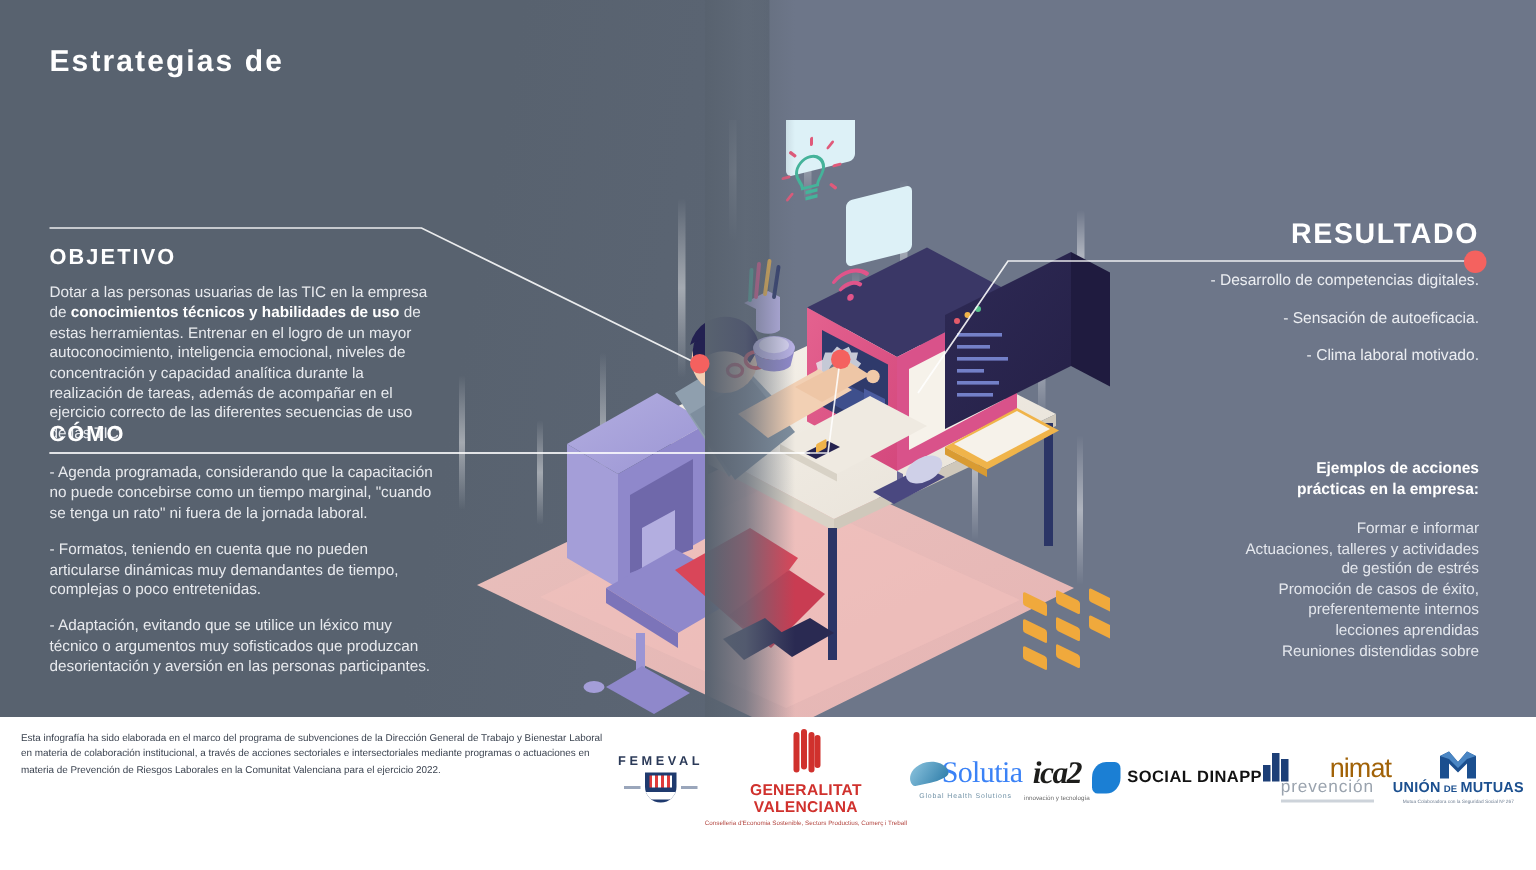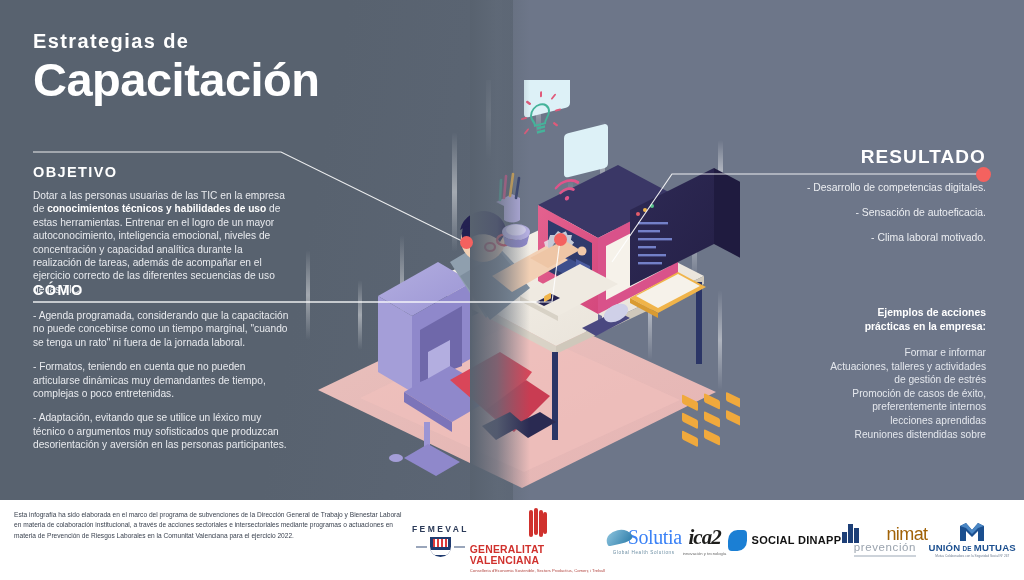--- a/index.html
+++ b/index.html
@@ -59,38 +59,38 @@
 
   
   #ejemplos { position:absolute; right:38px; top:306px; width:270px; text-align:right; }
   #ejemplos .ej-title { font-size:10.4px; font-weight:bold; color:#ffffff; line-height:13.5px; }
   #ejemplos .ej-list { margin-top:13px; font-size:10.2px; line-height:13.6px; color:#e4e7ed; }
 
   .dot { position:absolute; width:13px; height:13px; border-radius:50%; background:#f4615f; }
   .dot.sm { width:15px; height:15px; background:#f4625f; }
 
   
-  .footer { position:absolute; left:0; top:500px; width:1024px; height:80px; background:#ffffff; }
+  .footer { position:absolute; left:0; top:478px; width:1024px; height:80px; background:#ffffff; }
   .footer-txt {
     position:absolute; left:14px; top:10px; width:392px;
     font-size:6.6px; line-height:10.4px; color:#3b4350;
   }
   .logos { position:absolute; left:412px; top:6px; width:604px; height:68px; display:flex; align-items:center; justify-content:space-between; }
   .logo { display:flex; flex-direction:column; align-items:center; justify-content:center; }
 
   
   .femeval-txt { font-size:8.5px; letter-spacing:2.4px; color:#2b3a58; font-weight:bold; }
   .femeval-mark { margin-top:3px; display:flex; align-items:center; gap:3px; }
   .femeval-bar { width:11px; height:2px; background:#9aa6bb; }
   .femeval-shield { width:21px; height:20px; border-radius:0 0 11px 11px; background:#1f3a6e; position:relative; overflow:hidden; }
   .femeval-shield i { position:absolute; left:3px; top:2px; width:15px; height:8px;
      background:repeating-linear-gradient(90deg,#e03b3b 0 2px,#ffffff 2px 4px); }
   .femeval-shield u { position:absolute; left:0; bottom:2px; width:21px; height:5px; background:#ffffff; border-radius:0 0 11px 11px;}
 
-  .gv { display:flex; align-items:center; gap:4px; }
+  .gv { display:flex; align-items:center; gap:4px;text-align:center; }
   .gv-mark { width:17px; height:33px; position:relative; }
   .gv-mark b { position:absolute; left:0; width:4px; height:27px; background:#d0312d; border-radius:2px; display:block;}
   .gv-t1 { font-size:10.4px; font-weight:bold; color:#d0312d; letter-spacing:.2px; line-height:11px; }
   .gv-t2 { font-size:4.2px; color:#b2453f; line-height:5.4px; margin-top:2px; }
 
   .sol-t { font-family:"Liberation Serif", serif; font-size:20px; color:#3b82f6; letter-spacing:-.4px; }
   .sol-s { font-size:4.6px; color:#6c8ea3; letter-spacing:.6px; margin-top:1px; }
   .sol-wave { width:26px; height:14px; border-radius:50% 50% 50% 10%/70% 70% 30% 30%;
      background:linear-gradient(135deg,#8fc6e0,#2d7ca8); margin-right:-4px; transform:rotate(-12deg); }
 
@@ -327,21 +327,20 @@
       <path d="M612 262 L672 174 L978 174"></path>
     </g>
   </svg>
 
   <div class="dot" style="left:460px;top:236px"></div>
   <div class="dot" style="left:554px;top:233px"></div>
   <div class="dot sm" style="left:976px;top:167px"></div>
 
   <div class="hdr">
     <div class="hdr-sub">Estrategias de</div>
-    <div class="hdr-main">Capacitación</div>
   </div>
 
   <div id="objetivo">
     <div class="sec-title">OBJETIVO</div>
     <div class="body-txt">
       <span>Dotar a las personas usuarias de las TIC en la empresa de </span><b>conocimientos técnicos y habilidades de uso</b><span> de estas herramientas. Entrenar en el logro de un mayor autoconocimiento, inteligencia emocional, niveles de concentración y capacidad analítica durante la realización de tareas, además de acompañar en el ejercicio correcto de las diferentes secuencias de uso de las TIC.</span>
     </div>
   </div>
 
   <div id="como">

